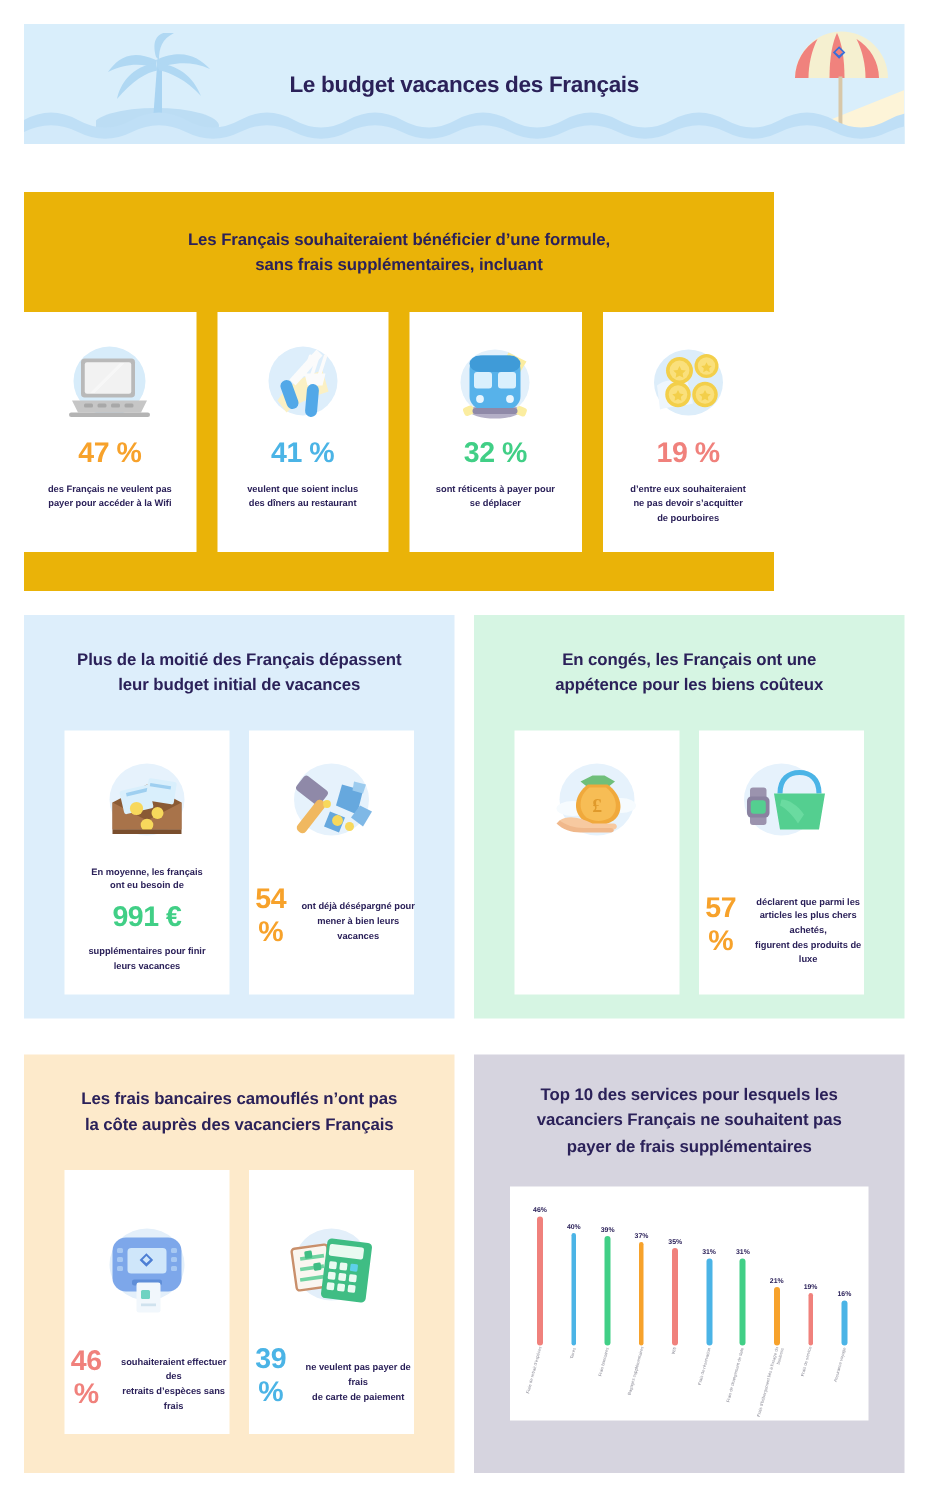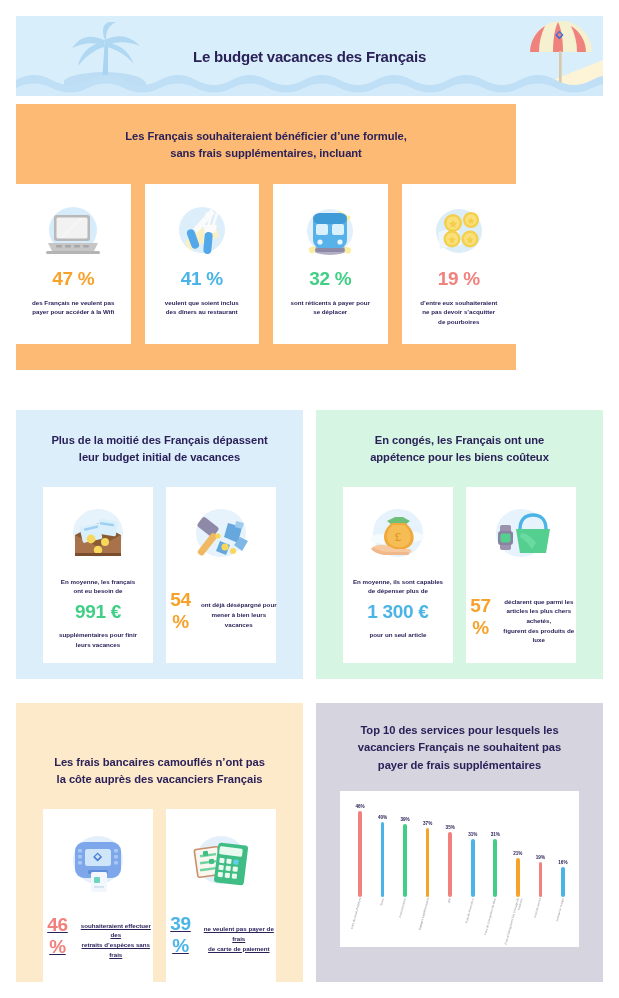--- a/index.html
+++ b/index.html
@@ -51,22 +51,22 @@
     font-size: 6.2px; font-weight: bold; line-height: 1.55;
     text-align: center; color: #2b2159;
   }
   .pre-caption {
     font-size: 6.2px; font-weight: bold; line-height: 1.55;
     text-align: center; color: #2b2159;
   }
 
   
   #sec-formule {
-    left: 16px; top: 104px; width: 500px; height: 266px;
-    background: #fdba74;
+    left: 16px; top: 128px; width: 500px; height: 266px;
+    background: #eab308;
   }
   #sec-formule .sec-title { padding-top: 24px; }
   #sec-formule .cards { margin-top: 21px; gap: 14px; }
   #sec-formule .card { width: 128px; height: 160px; padding-top: 16px; }
   #sec-formule .icon-wrap { height: 64px; }
   #sec-formule .stat { margin-top: 4px; }
   #sec-formule .caption { margin-top: 8px; width: 104px; }
 
   
   #sec-budget {
@@ -89,23 +89,23 @@
   .mini-block .stat { margin-top: 5px; }
   .mini-block .caption { margin-top: 7px; width: 94px; }
   .pct-block { margin-top: 22px; display: flex; align-items: center; }
   .pct-block .caption { margin-top: 8px; width: 96px; }
 
   
   #sec-frais {
     left: 16px; top: 703px; width: 287px; height: 279px;
     background: #fdeacb;
   }
-  #sec-frais .sec-title { padding-top: 22px; margin-top: 29px; }
+  #sec-frais .sec-title { padding-top: 22px; }
   #sec-frais .cards { margin-top: 20px; gap: 13px; }
-  #sec-frais .card { width: 110px; height: 176px; padding-top: 18px; text-decoration: underline; }
+  #sec-frais .card { width: 110px; height: 176px; padding-top: 30px; }
   #sec-frais .icon-wrap { height: 72px; }
   #sec-frais .pct-block { margin-top: 14px; }
 
   
   #sec-top10 {
     left: 316px; top: 703px; width: 287px; height: 279px;
     background: #d6d4df;
   }
   #sec-top10 .sec-title { padding-top: 19px; }
   .chart-card {
@@ -353,30 +353,20 @@
             <ellipse cx="33" cy="30" rx="25" ry="24" fill="#e6f2fc"></ellipse>
             <ellipse cx="17" cy="36" rx="11" ry="5" fill="#f6fbfe"></ellipse>
             <ellipse cx="49" cy="34" rx="10" ry="5" fill="#f6fbfe"></ellipse>
             <path d="M22 18 L30 14 L38 14 L45 18 L40 22 L27 22 Z" fill="#6fbf7a"></path>
             <path d="M27 20 C18 26 16 38 24 44 C30 48 38 48 44 44 C52 38 49 26 40 20 Z" fill="#f0a93c"></path>
             <path d="M28 22 C21 27 20 37 26 42 C31 45 37 45 42 42 C48 37 46 27 39 22 Z" fill="#f7bd55"></path>
             <text x="33" y="38" font-family="'Liberation Serif', serif" font-size="13" font-weight="bold" fill="#e09a2b" text-anchor="middle">£</text>
             <path d="M8 44 C14 40 22 42 30 46 L44 46 C47 46 47 50 44 50 L20 50 C14 50 10 48 8 46 Z" fill="#f7c9a0"></path>
             <path d="M6 46 C10 50 16 52 22 52 L42 52 C45 52 45 49 42 49 L24 49 C18 49 12 47 8 44 Z" fill="#f0b88b"></path>
           </svg>
-        </div>
-        <div class="mini-block">
-          <div class="pre-caption">
-            <span>En moyenne, ils sont capables</span><br>
-            <span>de dépenser plus de</span>
-          </div>
-          <div class="stat c-blue">1 300 €</div>
-          <div class="caption">
-            <span>pour un seul article</span>
-          </div>
         </div>
       </div>
 
       <div class="card">
         <div class="icon-wrap">
           <svg width="66" height="62">
             <ellipse cx="33" cy="30" rx="25" ry="24" fill="#e6f2fc"></ellipse>
             <path d="M32 26 C32 16 38 12 45 12 C52 12 58 16 58 26" fill="none" stroke="#4bb4e6" stroke-width="3.4"></path>
             <path d="M28 26 L62 26 L58 50 L32 50 Z" fill="#54cf90"></path>
             <path d="M33 30 C38 30 44 34 48 40 L44 46 C40 40 36 36 32 34 Z" fill="#6fdda4" opacity="0.8"></path>

